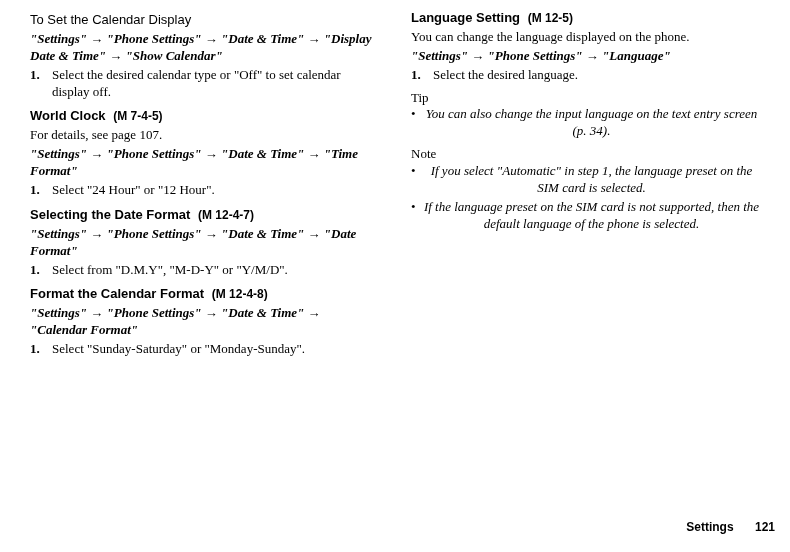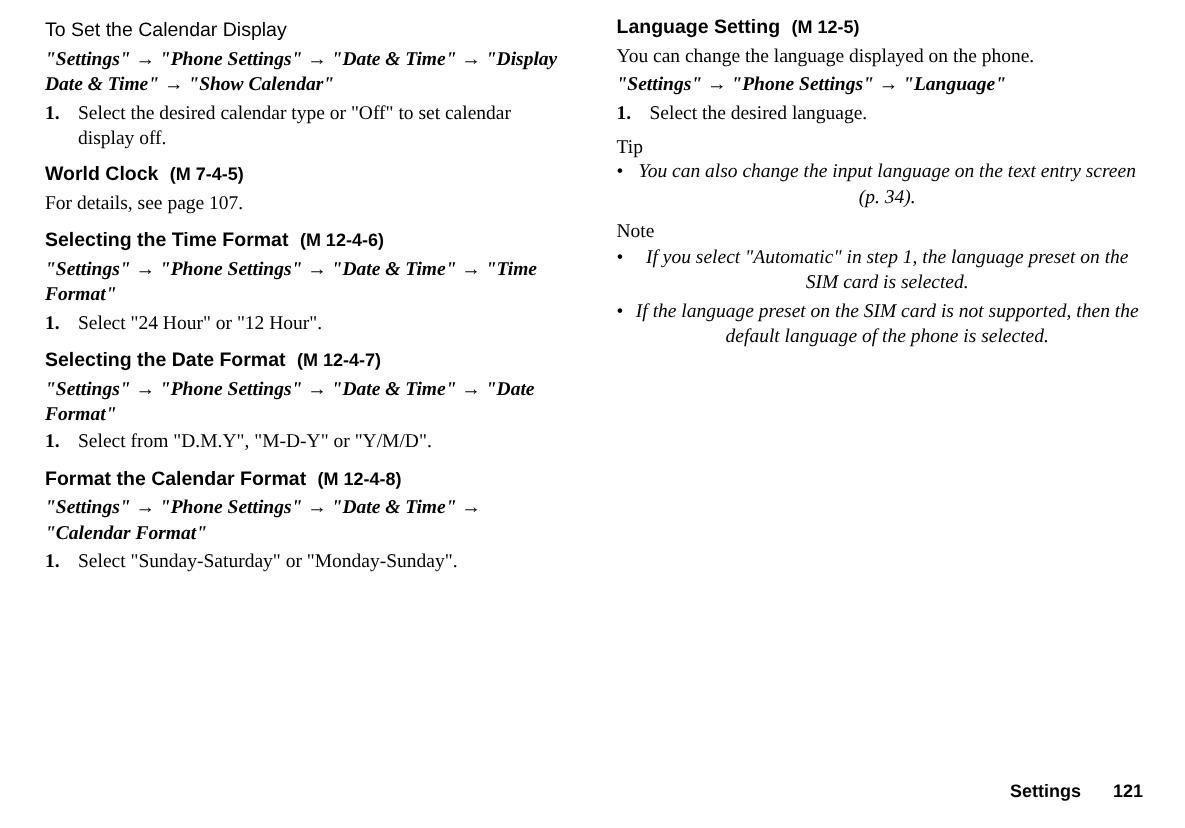--- a/index.html
+++ b/index.html
@@ -85,21 +85,21 @@
     font-family: Arial, Helvetica, sans-serif;
     font-weight: bold;
     font-size: 12px;
     font-style: normal;
     margin-left: 4px;
     text-align: center;
   }
   .footer {
     position: absolute;
     bottom: 16px;
-    right: 28px;
+    right: 15px;
     font-family: Arial, Helvetica, sans-serif;
     font-weight: bold;
     font-size: 12px;
   }
   .footer .sec {
     margin-right: 18px;
   }
 </style>
 </head>
 <body>
@@ -124,24 +124,20 @@
       <div class="num">1.</div>
       <div class="txt">Select the desired calendar type or "Off" to set calendar display off.</div>
     </div>
 
     <div class="heading">
       <span>World Clock</span>
       <span class="menuref">(M 7-4-5)</span>
     </div>
     <div class="desc">For details, see page 107.</div>
 
-    <div class="heading">
-      <span>Selecting the Time Format</span>
-      <span class="menuref">(M 12-4-6)</span>
-    </div>
     <div class="path">
       <span>"Settings"</span>
       <span class="arrow">→</span>
       <span>"Phone Settings"</span>
       <span class="arrow">→</span>
       <span>"Date &amp; Time"</span>
       <span class="arrow">→</span>
       <span>"Time Format"</span>
     </div>
     <div class="step">

